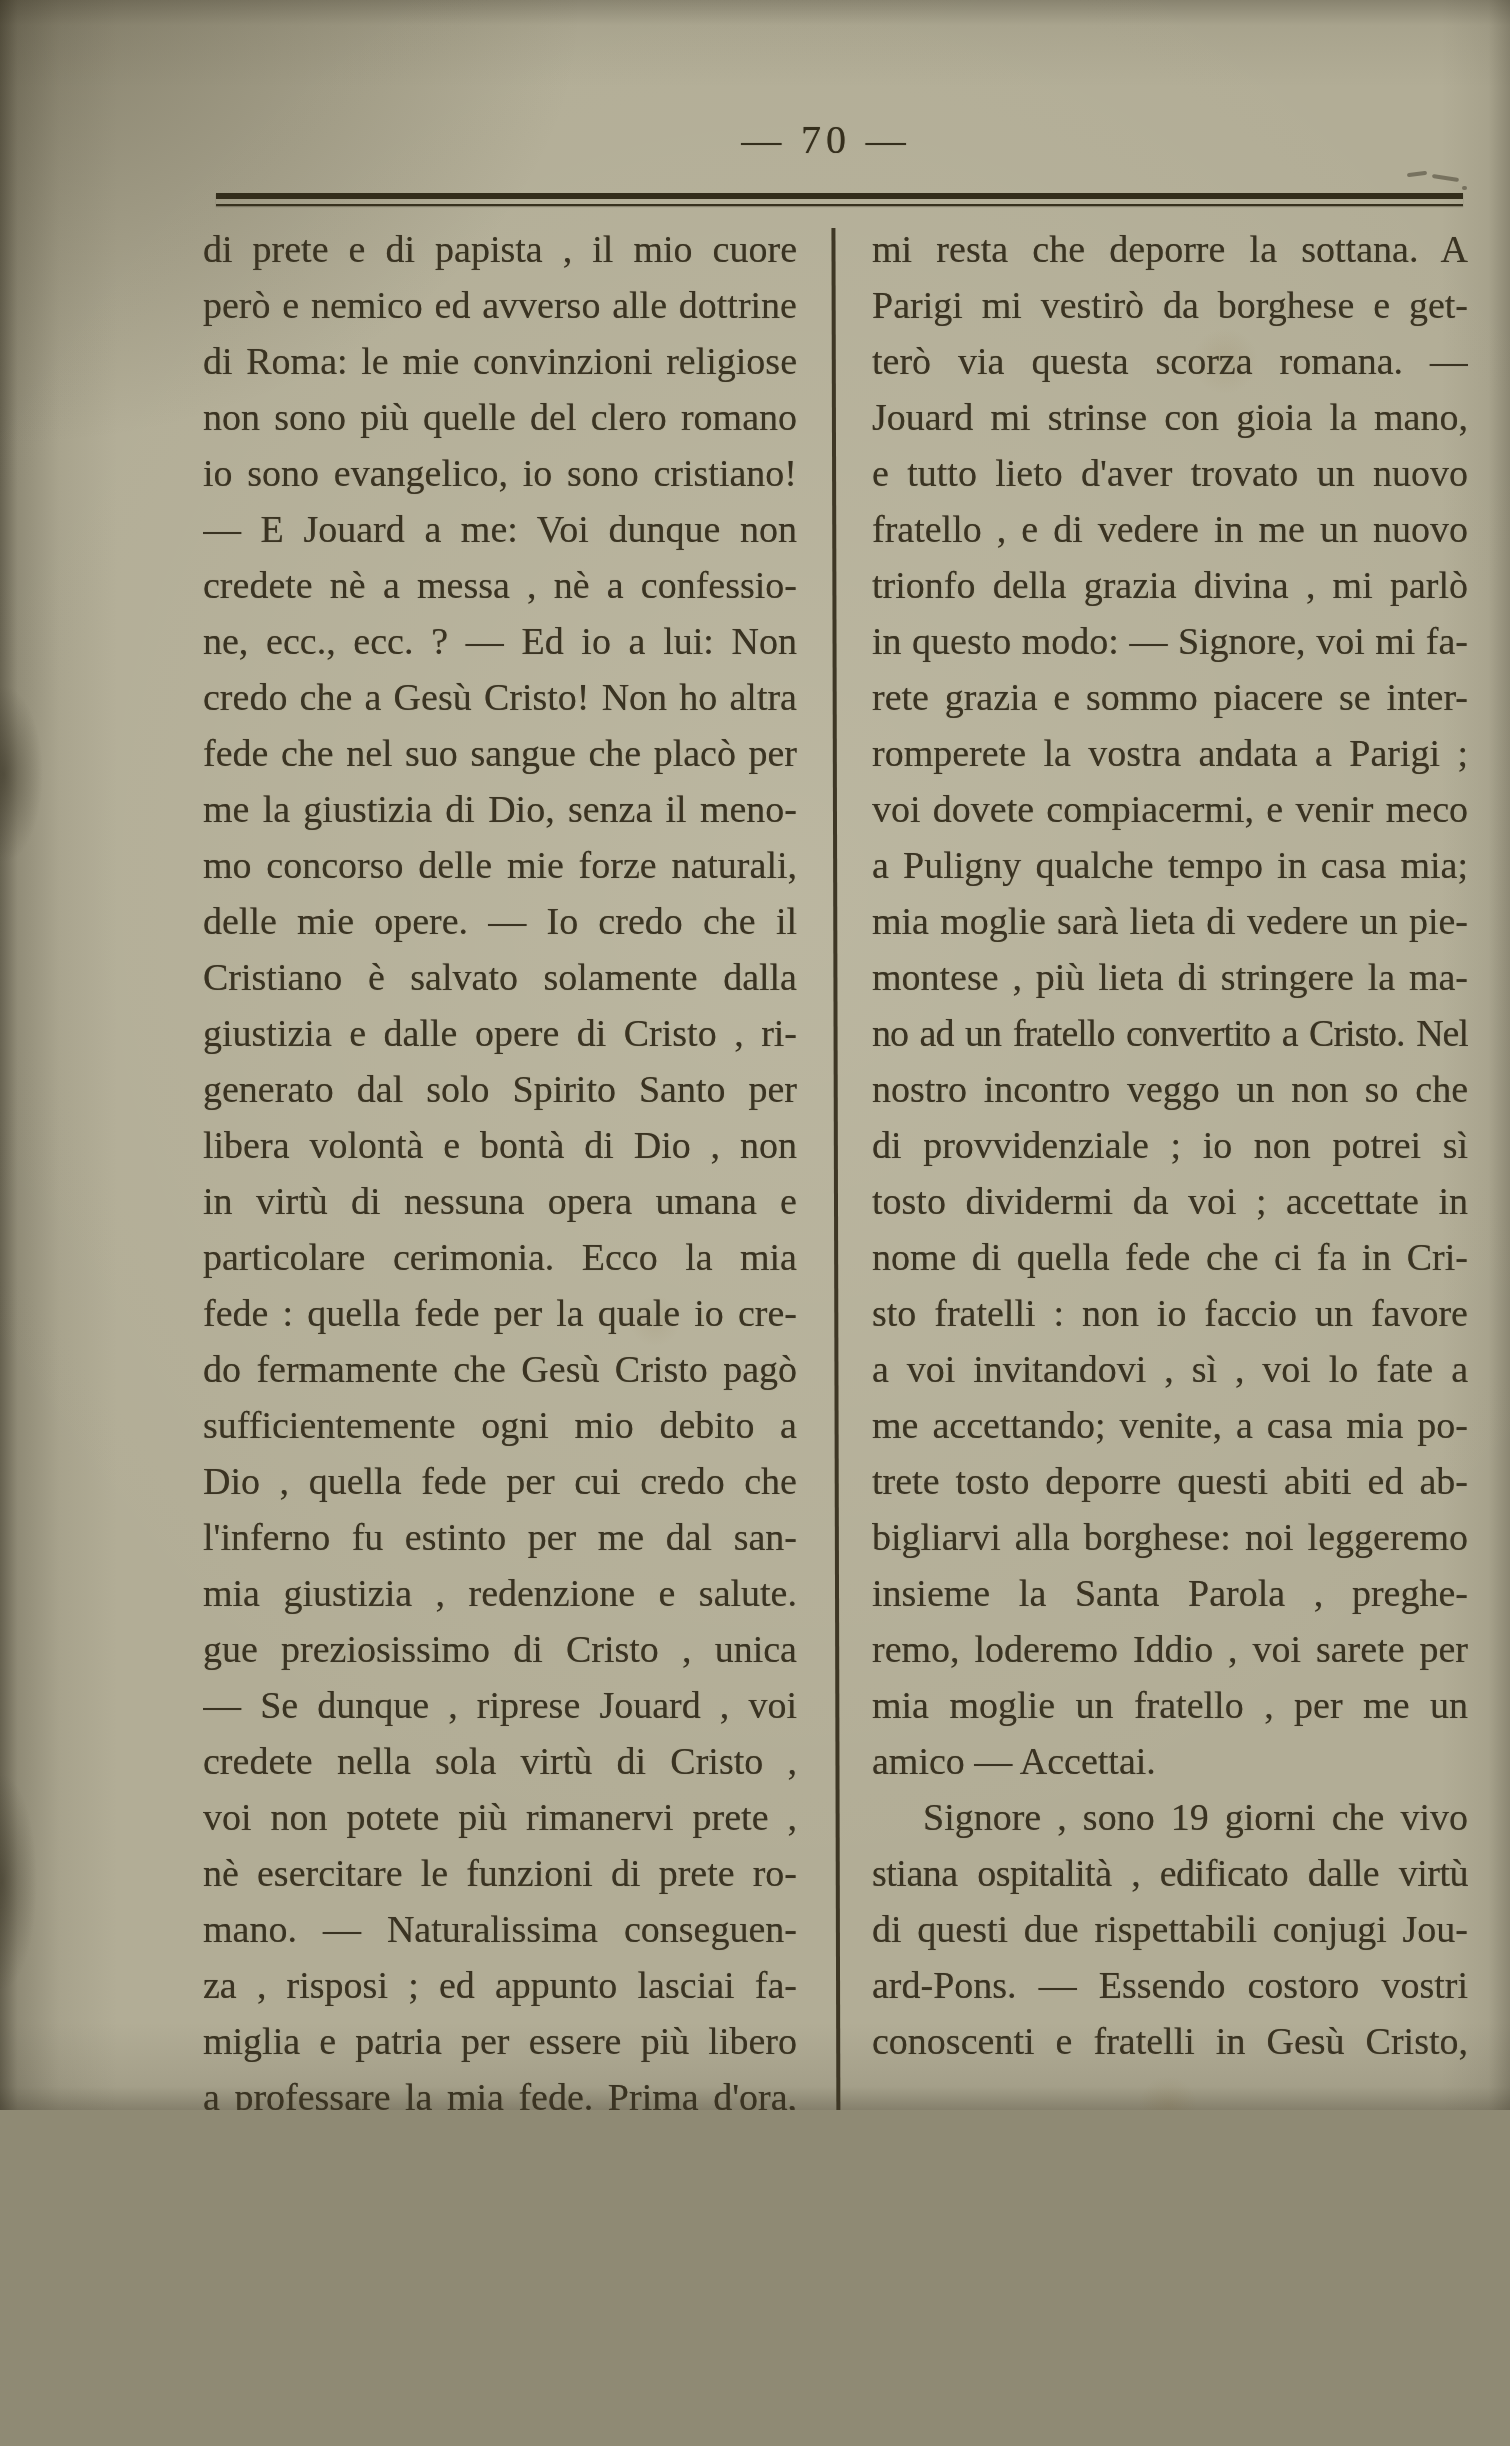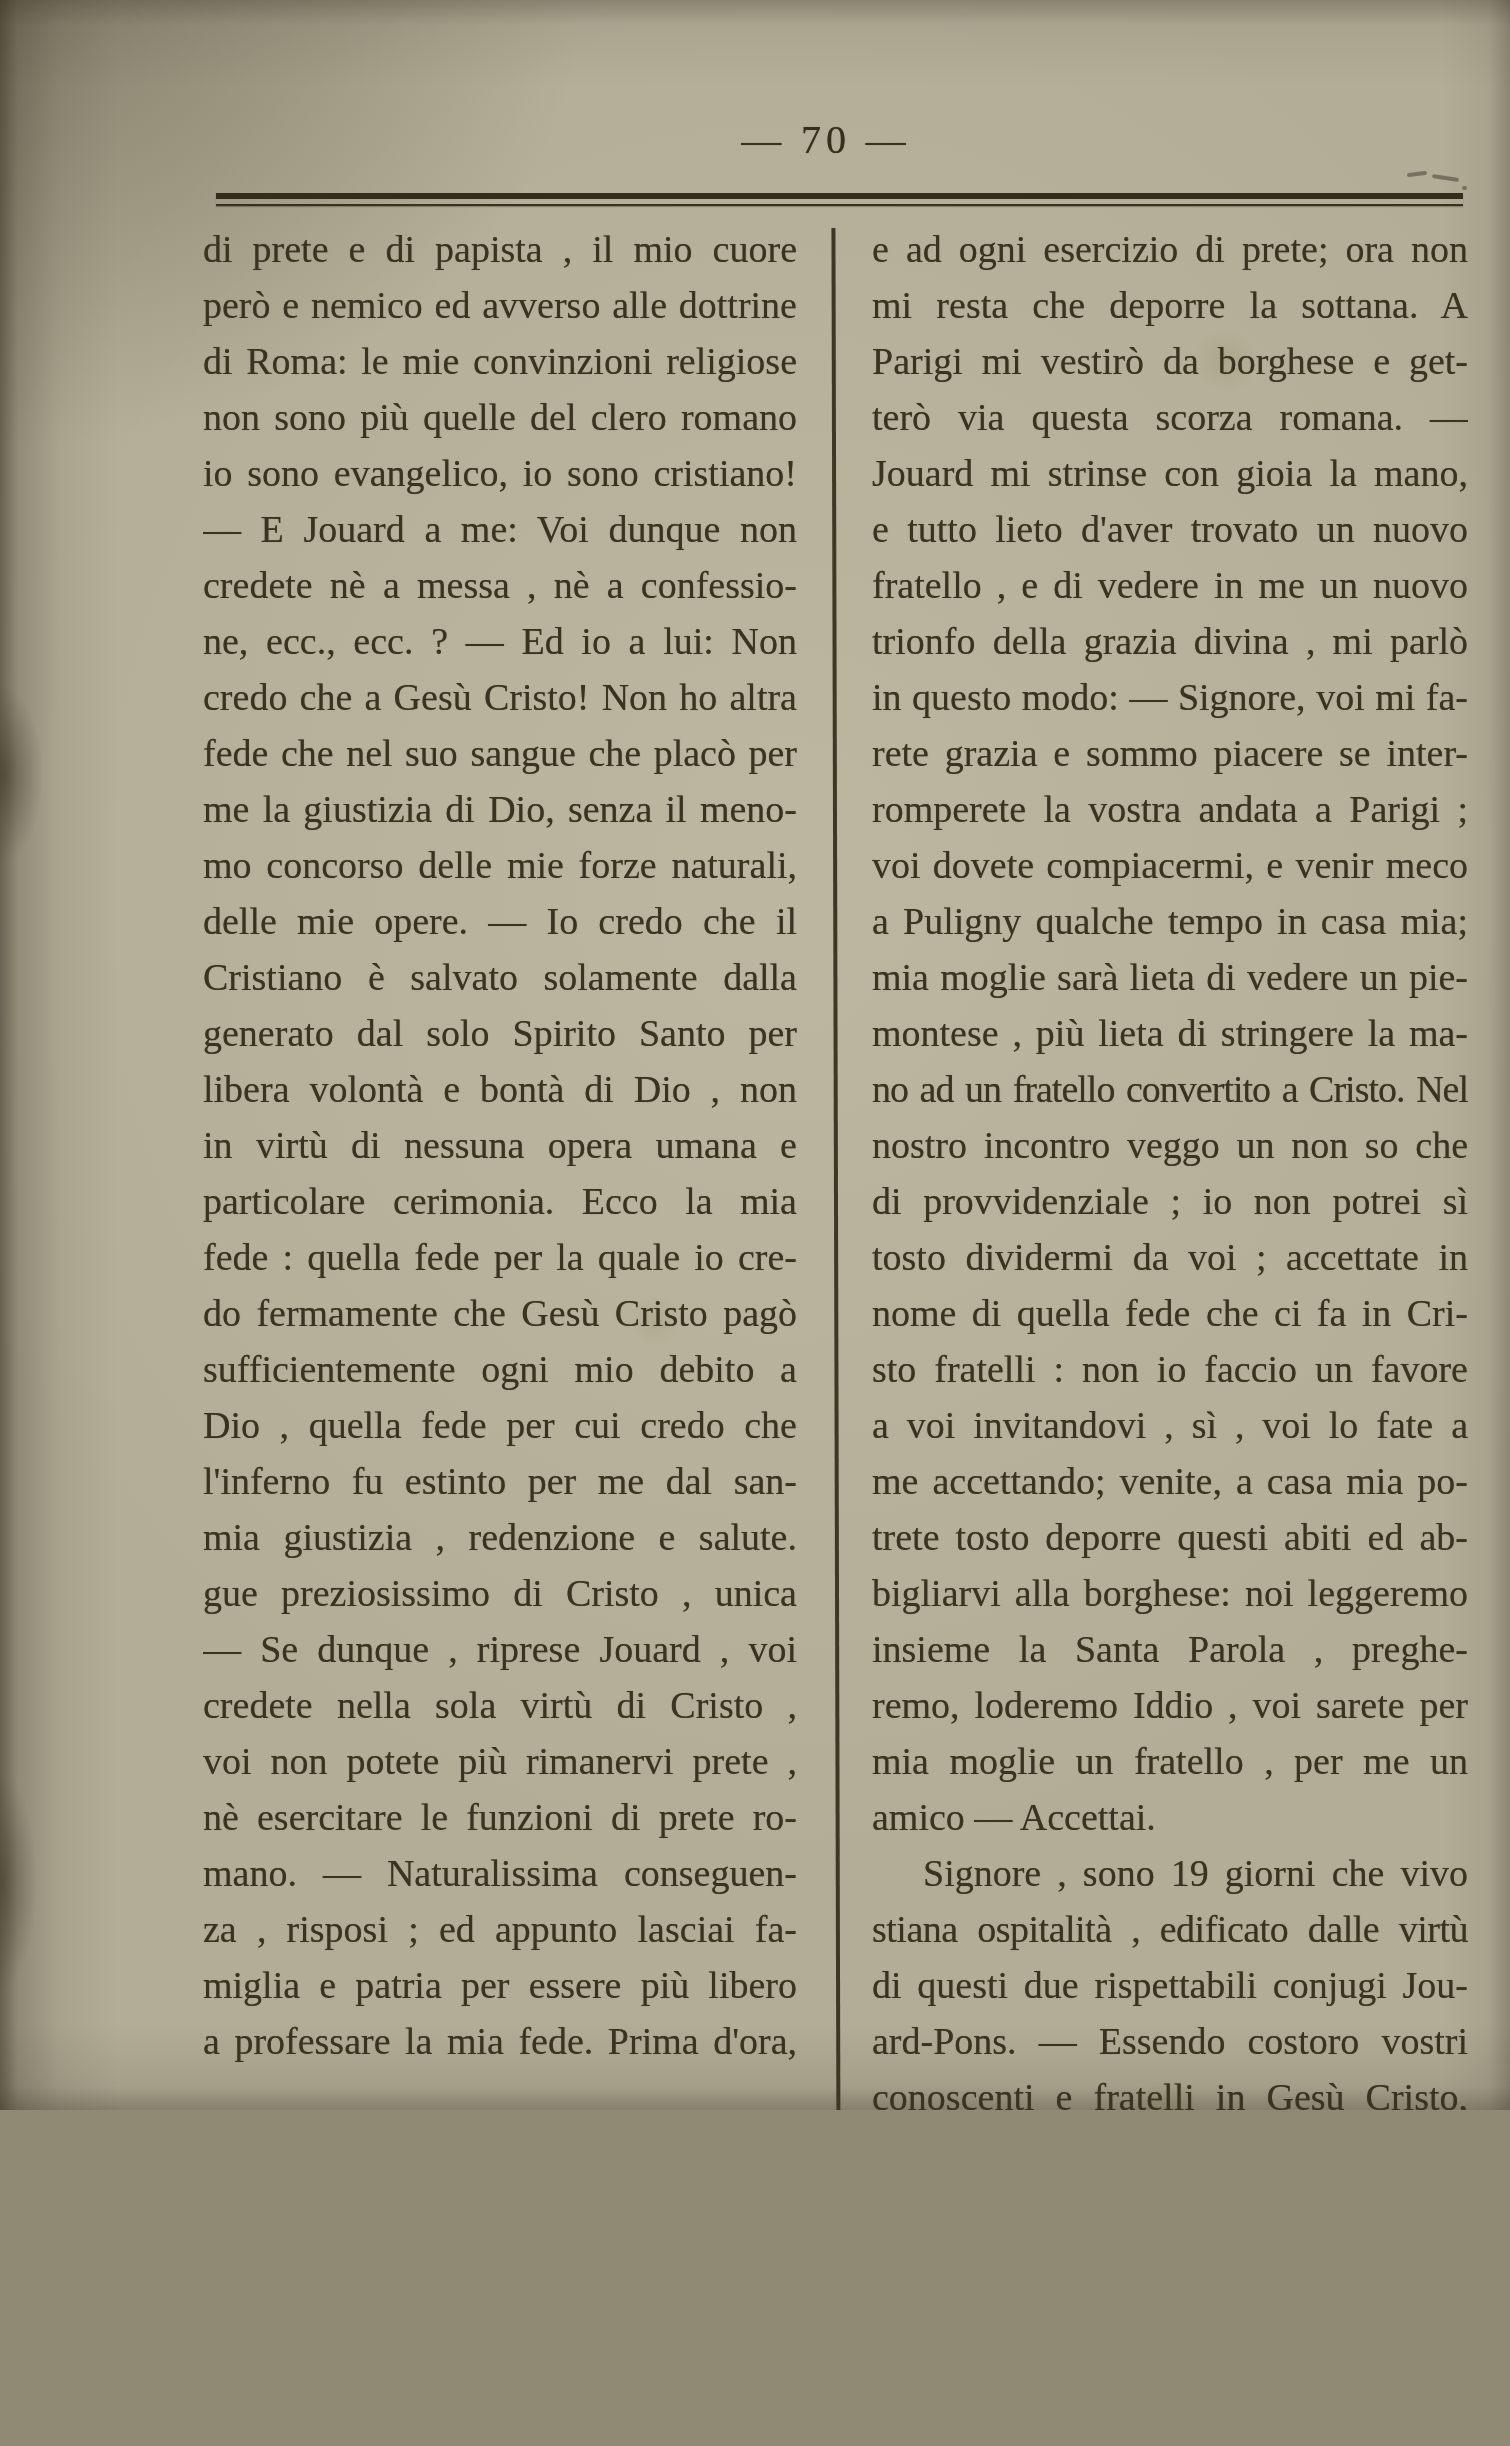--- a/index.html
+++ b/index.html
@@ -79,20 +79,21 @@
       <div class="line">io sono evangelico, io sono cristiano!</div>
       <div class="line">— E Jouard a me: Voi dunque non</div>
       <div class="line">credete nè a messa , nè a confessio-</div>
       <div class="line">ne, ecc., ecc. ? — Ed io a lui: Non</div>
       <div class="line">credo che a Gesù Cristo! Non ho altra</div>
       <div class="line">fede che nel suo sangue che placò per</div>
       <div class="line">me la giustizia di Dio, senza il meno-</div>
       <div class="line">mo concorso delle mie forze naturali,</div>
       <div class="line">delle mie opere. — Io credo che il</div>
       <div class="line">Cristiano è salvato solamente dalla</div>
+      <div class="line">giustizia e dalle opere di Cristo , ri-</div>
       <div class="line">generato dal solo Spirito Santo per</div>
       <div class="line">libera volontà e bontà di Dio , non</div>
       <div class="line">in virtù di nessuna opera umana e</div>
       <div class="line">particolare cerimonia. Ecco la mia</div>
       <div class="line">fede : quella fede per la quale io cre-</div>
       <div class="line">do fermamente che Gesù Cristo pagò</div>
       <div class="line">sufficientemente ogni mio debito a</div>
       <div class="line">Dio , quella fede per cui credo che</div>
       <div class="line">l'inferno fu estinto per me dal san-</div>
       <div class="line">mia giustizia , redenzione e salute.</div>
@@ -101,21 +102,20 @@
       <div class="line">credete nella sola virtù di Cristo ,</div>
       <div class="line">voi non potete più rimanervi prete ,</div>
       <div class="line">nè esercitare le funzioni di prete ro-</div>
       <div class="line">mano. — Naturalissima conseguen-</div>
       <div class="line">za , risposi ; ed appunto lasciai fa-</div>
       <div class="line">miglia e patria per essere più libero</div>
       <div class="line">a professare la mia fede. Prima d'ora,</div>
     </div>
 
   <div class="col col-right" id="col-right">
-      <div class="line">e ad ogni esercizio di prete; ora non</div>
       <div class="line">mi resta che deporre la sottana. A</div>
       <div class="line">Parigi mi vestirò da borghese e get-</div>
       <div class="line">terò via questa scorza romana. —</div>
       <div class="line">Jouard mi strinse con gioia la mano,</div>
       <div class="line">e tutto lieto d'aver trovato un nuovo</div>
       <div class="line">fratello , e di vedere in me un nuovo</div>
       <div class="line">trionfo della grazia divina , mi parlò</div>
       <div class="line">in questo modo: — Signore, voi mi fa-</div>
       <div class="line">rete grazia e sommo piacere se inter-</div>
       <div class="line">romperete la vostra andata a Parigi ;</div>

